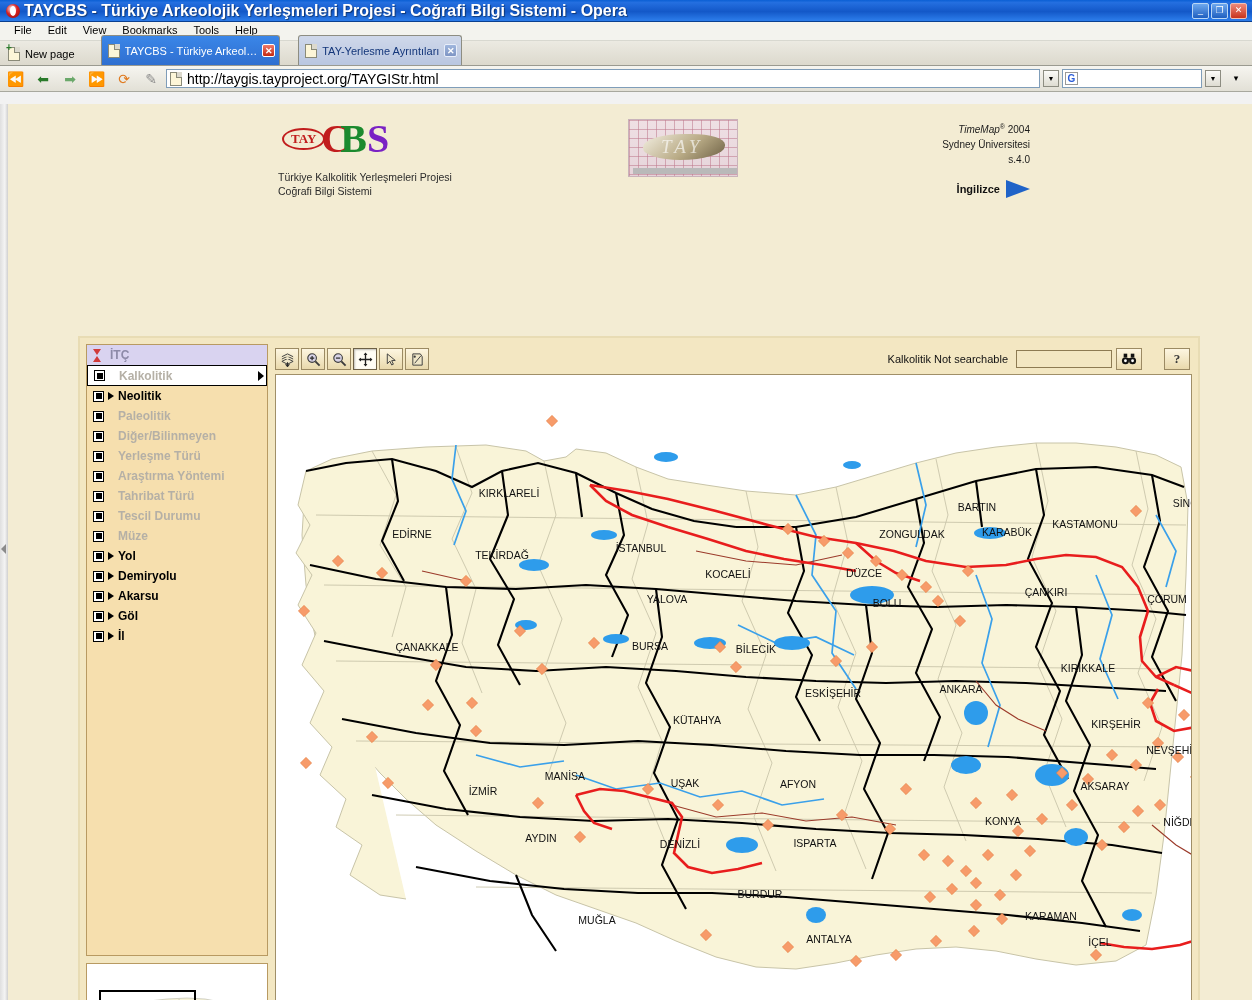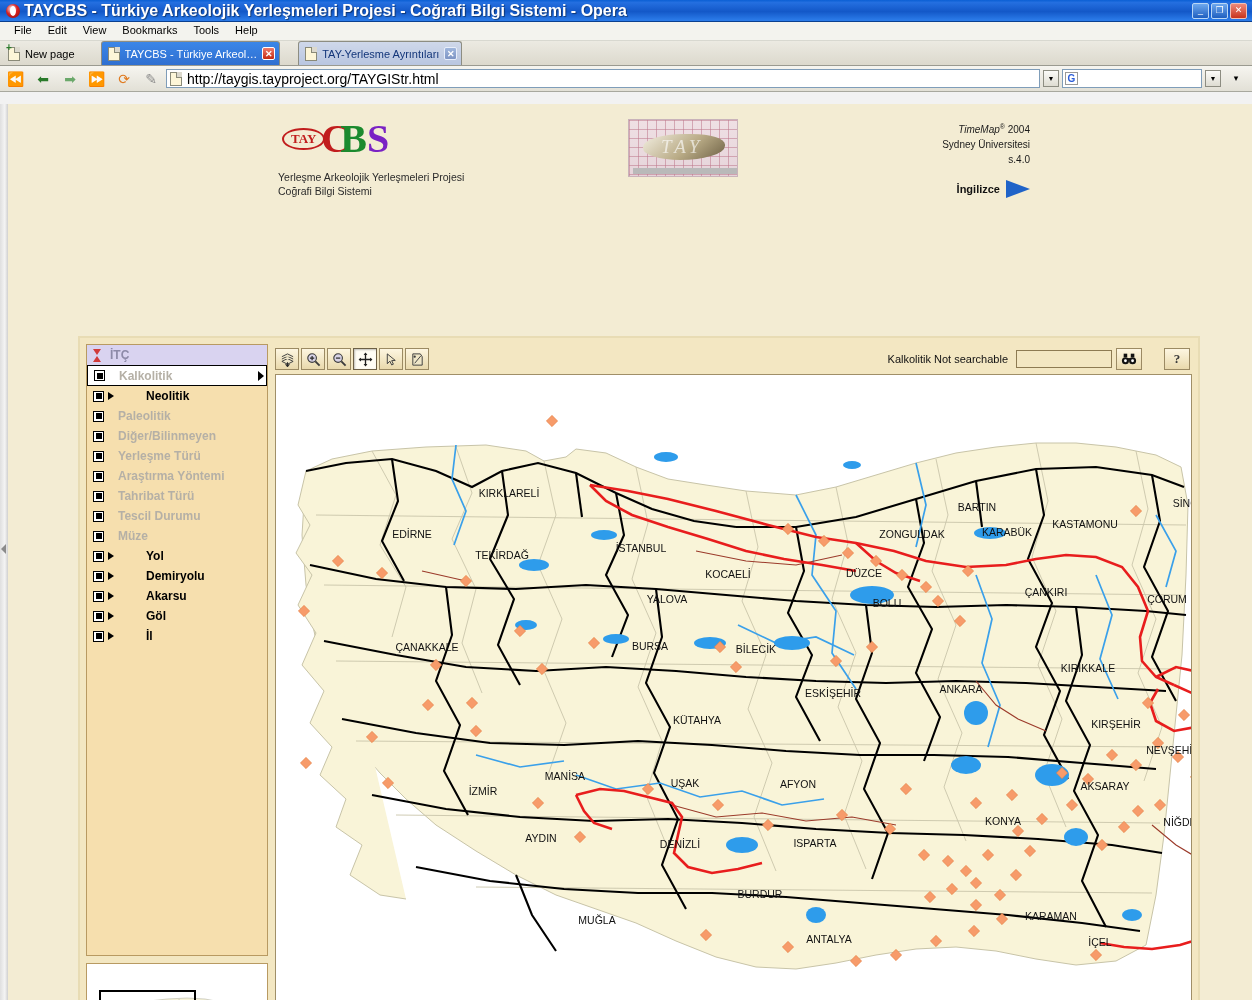--- a/index.html
+++ b/index.html
@@ -51,21 +51,21 @@
     border-bottom:1px solid #9a9a90;
   }
   .newpage {
     display:flex;align-items:center;gap:5px;height:22px;padding:0 8px 0 4px;
     font-size:11px;color:#000;
   }
   .pageglyph{width:12px;height:14px;background:#fdf6d8;border:1px solid #8a8a78;position:relative;}
   .pageglyph:before{content:"";position:absolute;right:-1px;top:-1px;width:5px;height:5px;background:#dcd9cd;border-left:1px solid #8a8a78;border-bottom:1px solid #8a8a78;}
   .pageglyph.plus:after{content:"+";position:absolute;left:-3px;top:-6px;color:#2a7a2a;font-size:10px;font-weight:bold;}
   .tab {
-    display:flex;align-items:center;gap:5px;height:24px;padding:0 4px 0 6px;
+    display:flex;align-items:center;gap:5px;height:30px;padding:0 4px 0 6px;
     border:1px solid #8d8d82;border-bottom:none;border-radius:3px 3px 0 0;
     font-size:11px; max-width:190px;text-align:center;
   }
   .tab.active { background:linear-gradient(to bottom,#3a86e8,#2f6fd0); color:#fff; }
   .tab.inactive { background:linear-gradient(to bottom,#cfd8ea,#b9c6e0); color:#13367a; }
   .tab .tlabel { white-space:nowrap; overflow:hidden; text-overflow:ellipsis; }
   .tab .tclose {
     width:13px;height:13px;border-radius:2px;display:flex;align-items:center;justify-content:center;
     font-size:9px;font-weight:bold;color:#fff;
   }
@@ -150,21 +150,21 @@
   .layer-row.selected{ background:#ffffff; border:1px solid #000; height:21px; position:relative; }
   .layer-row.selected:after{
     content:""; position:absolute; right:2px; top:5px;
     border-top:5px solid transparent;border-bottom:5px solid transparent;border-left:6px solid #000;
   }
   .chk{ width:11px;height:11px;border:1px solid #000;background:#fff;display:flex;align-items:center;justify-content:center;flex:0 0 auto;}
   .chk i{ width:6px;height:6px;background:#000;display:block;}
   .tri{ width:0;height:0;border-top:4.5px solid transparent;border-bottom:4.5px solid transparent;border-left:6px solid #000; flex:0 0 auto;}
   .tri.blank{ border-left-color:transparent; }
   .lname.dim{ color:#b5b0a6; }
-  .lname.on{ color:#000;margin-left:28px; }
+  .lname.on{ color:#000; }
 
   .overviewbox{ position:absolute; left:3px; top:622px; width:182px; height:130px;
     background:#fff; border:1px solid #b89a62; }
   .ovmap{ position:absolute; inset:0; }
   .ovrect{ position:absolute; left:12px; top:26px; width:97px; height:54px; border:2px solid #000; }
 
   .maparea{ position:absolute; left:192px; top:3px; right:3px; height:752px; }
   .maptools{ height:30px; background:#f3e7c2; display:flex; align-items:center; }
   .tbtn{ width:24px;height:22px;margin-right:2px;border:1px solid #9b8a63;
     background:linear-gradient(to bottom,#fdf6e1,#e9d9ac); display:flex;align-items:center;justify-content:center; }
@@ -255,21 +255,21 @@
         <div class="logo">
           <div class="logo-row">
             <span class="taybadge">TAY</span>
             <span class="cbs">
               <span class="c">C</span>
                 <span class="b">B</span>
                 <span class="s">S</span>
             </span>
           </div>
           <div class="subtitle">
-            <div>Yerleşme Arkeolojik Yerleşmeleri Projesi</div>
+            <div>Türkiye Kalkolitik Yerleşmeleri Projesi</div>
             <div>Coğrafi Bilgi Sistemi</div>
           </div>
         </div>
 
         <div class="tayphoto">
           <div class="shape"></div>
           <div class="watermark">TAY</div>
           <div class="shadow"></div>
         </div>
 

